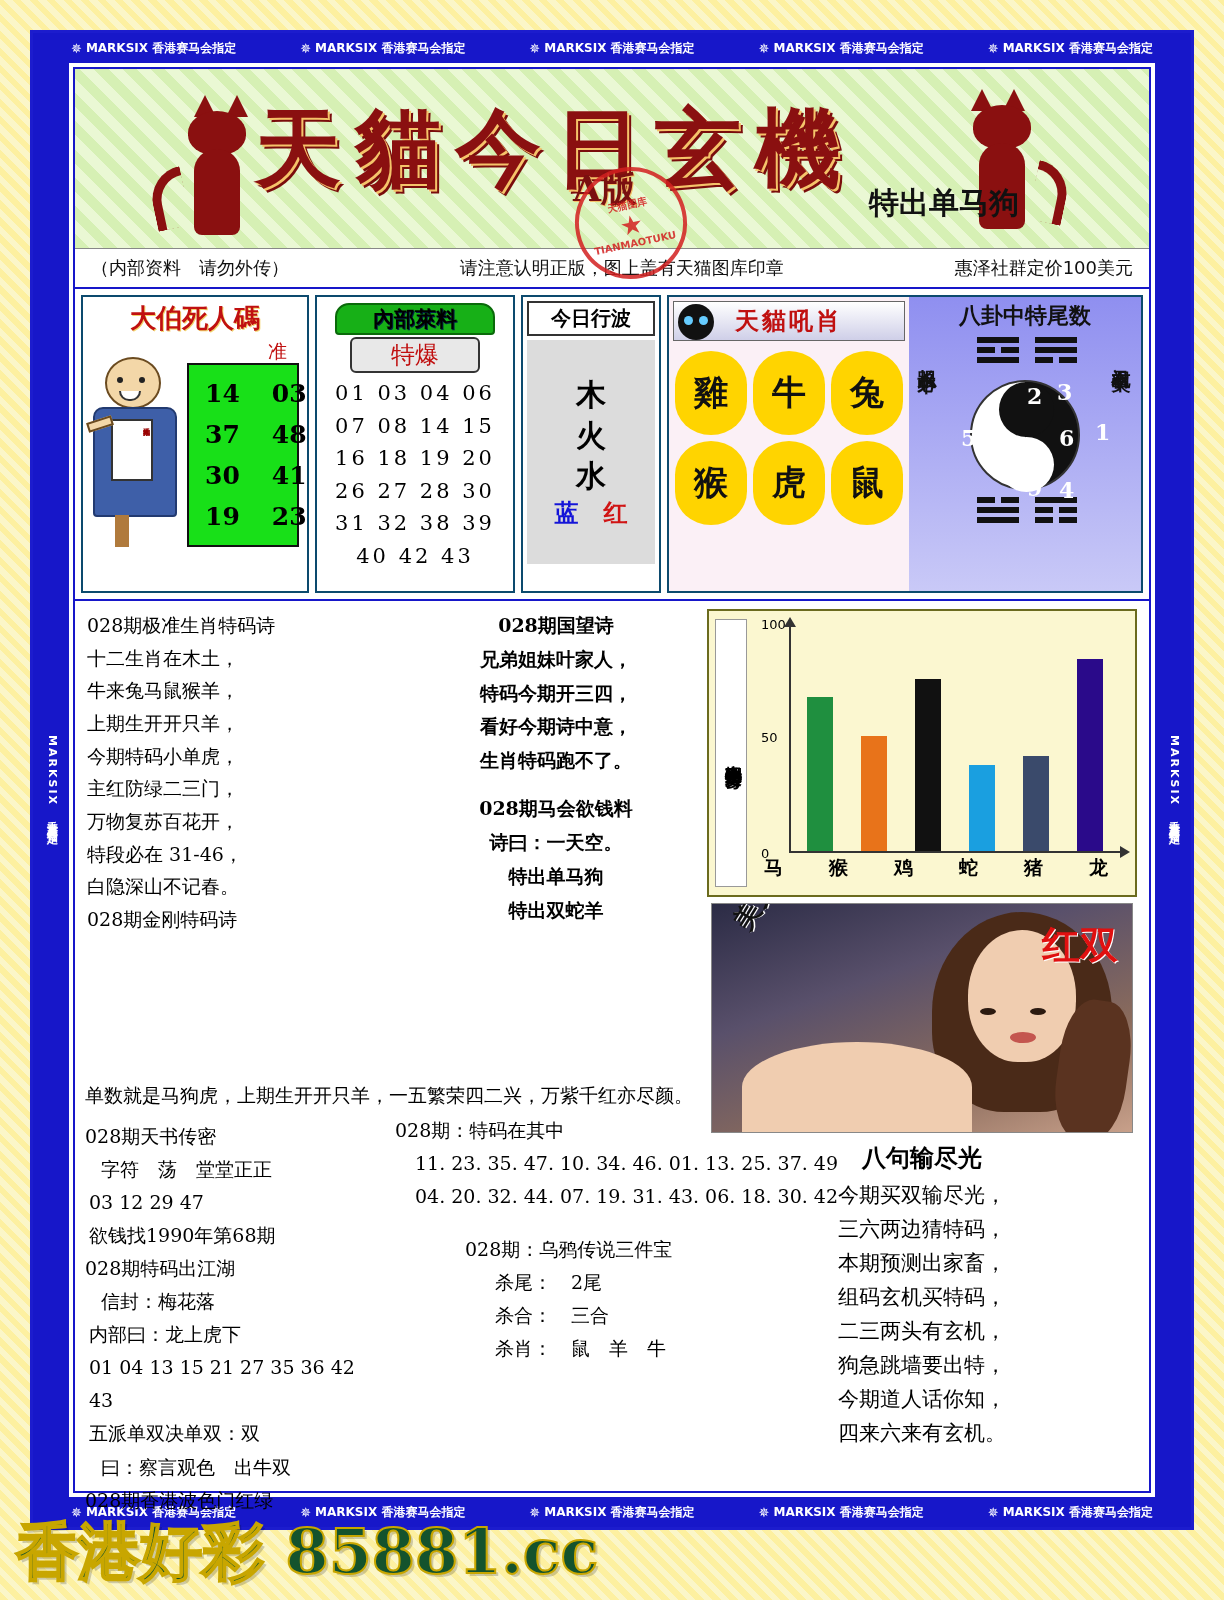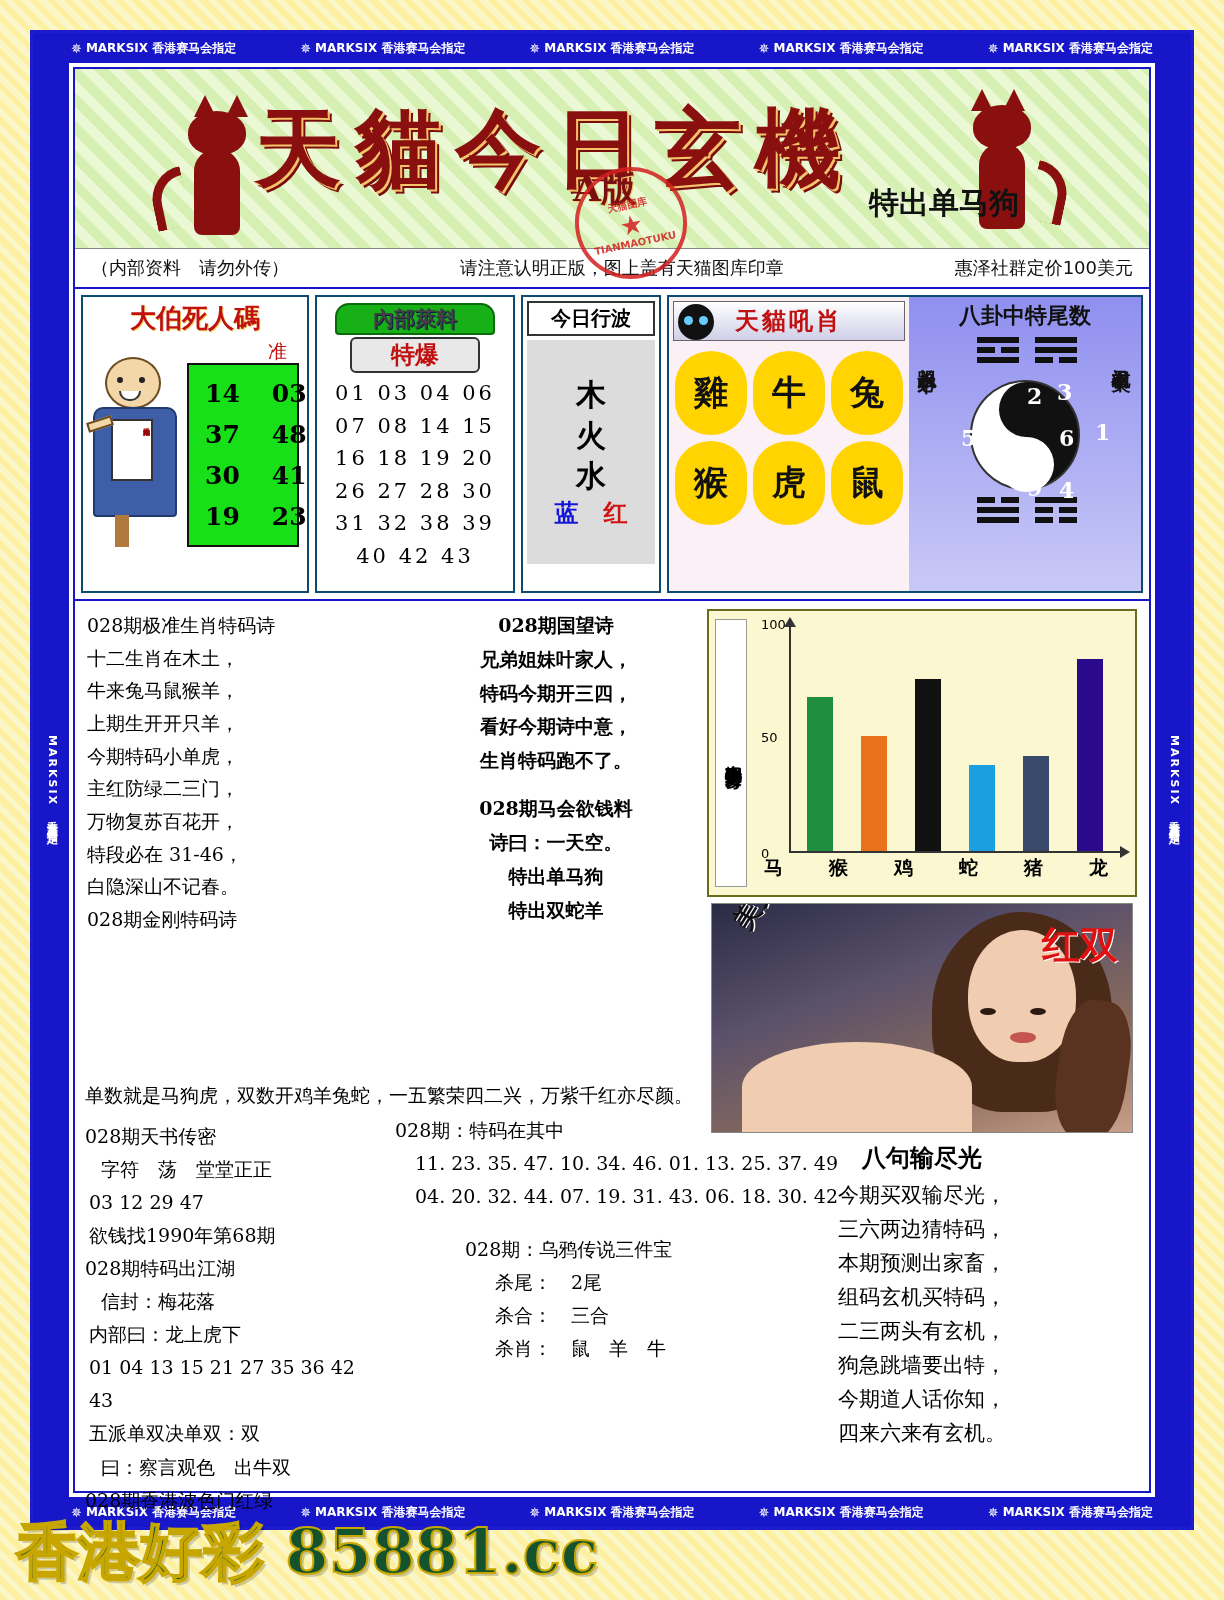--- a/index.html
+++ b/index.html
@@ -164,28 +164,28 @@
     display:grid; grid-template-columns:1fr 1fr; align-content:center;
     font-family:"DejaVu Serif", serif;
     font-size:25px; font-weight:bold; text-align:center;
   }
   .numgrid div{ padding:6px 16px; }
 
   .bx2{ width:200px; }
   .bx2 .cap{
     margin:6px auto 0; width:160px; text-align:center;
     background:#17b017; border:2px solid #0a6a0a; border-radius:14px 14px 4px 4px;
-    color:#404040; font-weight:bold; font-size:21px;
+    color:#000000; font-weight:bold; font-size:21px;
     font-family:"DejaVu Serif", serif;
     text-shadow:1px 1px 0 #024;
   }
   .bx2 .cap2{
     margin:2px auto 4px; width:130px; text-align:center;
     background:#e8e8e8; border:2px solid #333; border-radius:6px;
-    color:#c01010; font-weight:bold; font-size:24px;
+    color:#c01010; font-weight:normal; font-size:24px;
     font-family:"DejaVu Serif", serif;
   }
   .bx2 .rows{
     font-family:"DejaVu Serif", serif;
     font-size:21px; text-align:center; line-height:1.55;
     letter-spacing:3px;
   }
 
   .bx3{ width:140px; }
   .bx3 .hd{
@@ -611,21 +611,21 @@
           <div>组码玄机买特码，</div>
           <div>二三两头有玄机，</div>
           <div>狗急跳墙要出特，</div>
           <div>今期道人话你知，</div>
           <div>四来六来有玄机。</div>
         </div>
       </div>
     </div>
 
     <div style="position:absolute; left:10px; top:1010px; width:880px; font-family:'DejaVu Serif',serif; font-size:19px; line-height:1.74;">
-      <div>单数就是马狗虎，双数开鸡羊兔蛇，一五繁荣四二兴，万紫千红亦尽颜。</div>
+      <div>单数就是马狗虎，上期生开开只羊，一五繁荣四二兴，万紫千红亦尽颜。</div>
       <div style="display:flex; gap:30px;">
         <div style="width:270px;margin-top:8px;">
           <div>028期天书传密</div>
           <div style="padding-left:16px;">字符　荡　堂堂正正</div>
           <div style="padding-left:4px;">03  12  29  47</div>
           <div style="padding-left:4px;">欲钱找1990年第68期</div>
           <div>028期特码出江湖</div>
           <div style="padding-left:16px;">信封：梅花落</div>
           <div style="padding-left:4px;">内部曰：龙上虎下</div>
           <div style="padding-left:4px;">01  04  13  15  21  27  35  36  42  43</div>

